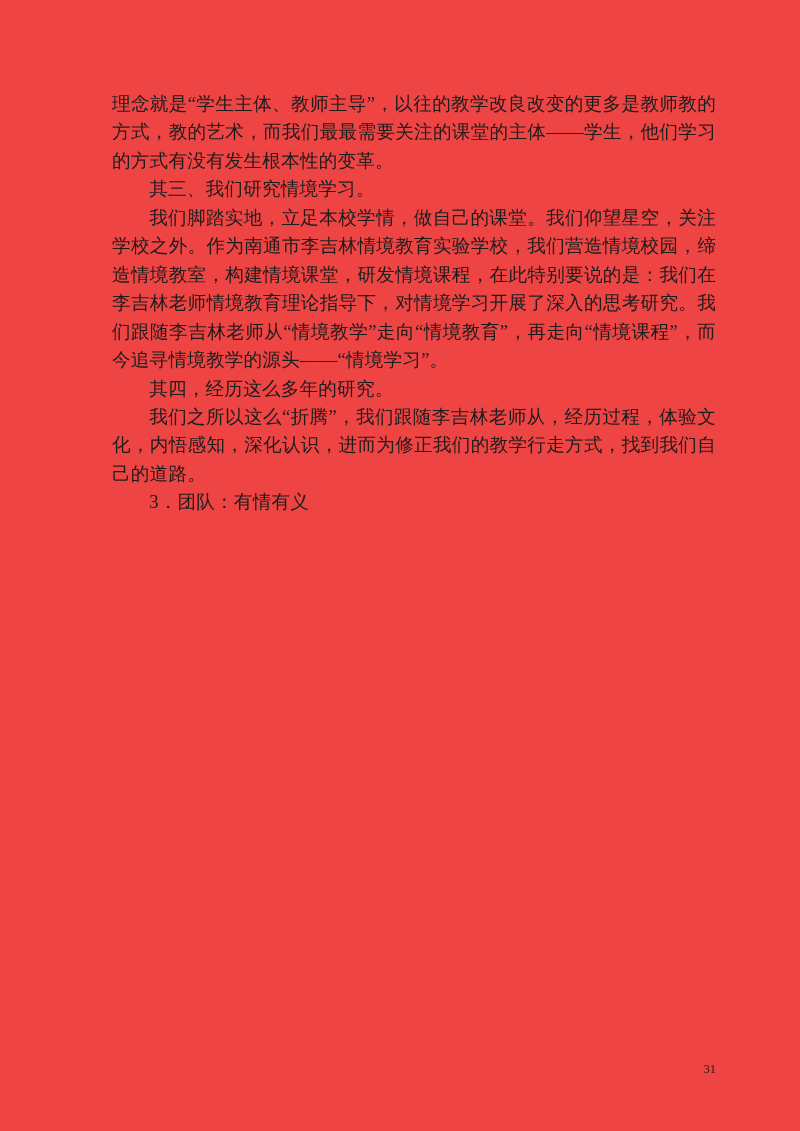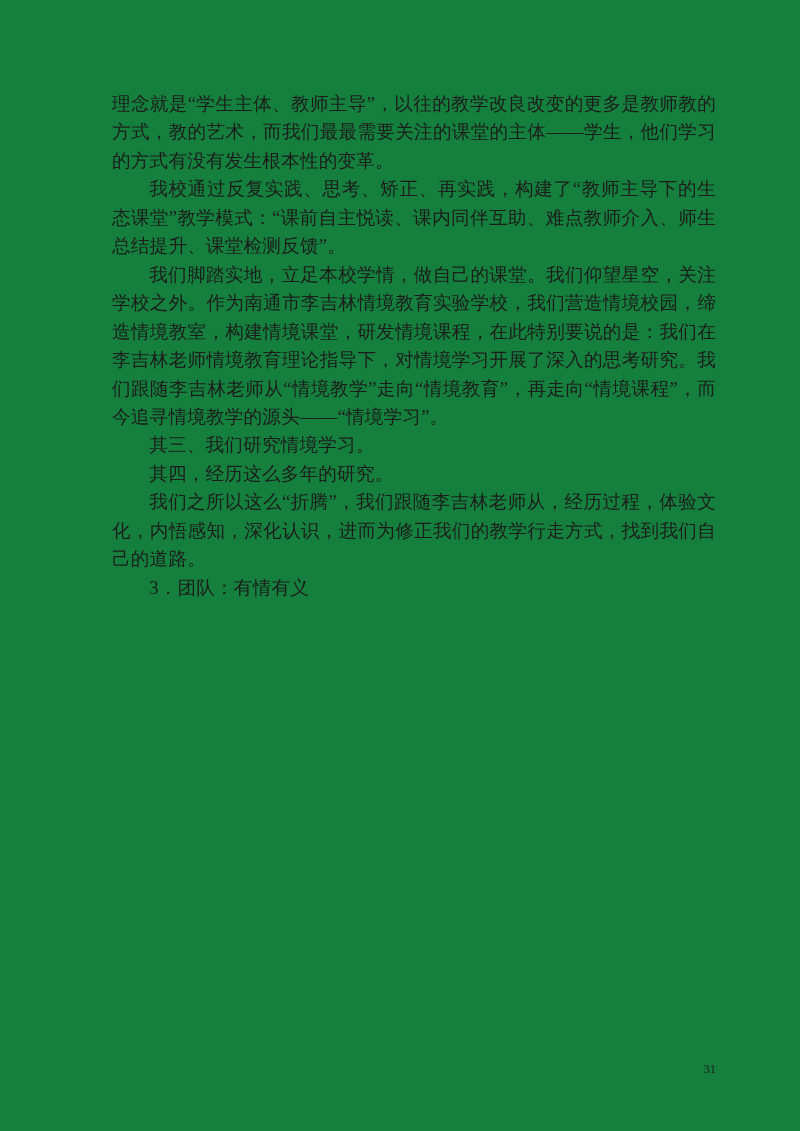--- a/index.html
+++ b/index.html
@@ -13,21 +13,21 @@
     font-family: "Liberation Serif", "DejaVu Serif", serif;
     overflow: hidden;
     position: relative;
   }
   .page {
     position: absolute;
     left: 0;
     top: 0;
     width: 800px;
     height: 1131px;
-    background: #15803d;
+    background: #ef4444;
   }
   .content {
     position: absolute;
     left: 112px;
     top: 90px;
     width: 604px;
     color: #1c1c1c;
   }
   p.para {
     margin: 0;
@@ -52,21 +52,20 @@
     font-size: 12.5px;
     color: #1c1c1c;
   }
 </style>
 </head>
 <body style="background: rgb(255, 255, 255);">
 
 <div class="page">
   <div class="content" style="color: rgb(28, 28, 28);">
       <p class="para no-indent">理念就是“学生主体、教师主导”，以往的教学改良改变的更多是教师教的方式，教的艺术，而我们最最需要关注的课堂的主体——学生，他们学习的方式有没有发生根本性的变革。</p>
-      <p class="para">我校通过反复实践、思考、矫正、再实践，构建了“教师主导下的生态课堂”教学模式：“课前自主悦读、课内同伴互助、难点教师介入、师生总结提升、课堂检测反馈”。</p>
+      <p class="para">其三、我们研究情境学习。</p>
       <p class="para">我们脚踏实地，立足本校学情，做自己的课堂。我们仰望星空，关注学校之外。作为南通市李吉林情境教育实验学校，我们营造情境校园，缔造情境教室，构建情境课堂，研发情境课程，在此特别要说的是：我们在李吉林老师情境教育理论指导下，对情境学习开展了深入的思考研究。我们跟随李吉林老师从“情境教学”走向“情境教育”，再走向“情境课程”，而今追寻情境教学的源头——“情境学习”。</p>
-      <p class="para">其三、我们研究情境学习。</p>
       <p class="para">其四，经历这么多年的研究。</p>
       <p class="para">我们之所以这么“折腾”，我们跟随李吉林老师从，经历过程，体验文化，内悟感知，深化认识，进而为修正我们的教学行走方式，找到我们自己的道路。</p>
       <p class="para">3．团队：有情有义</p>
     </div>
   <div class="footer">31</div>
 </div>
 
 </body></html>

